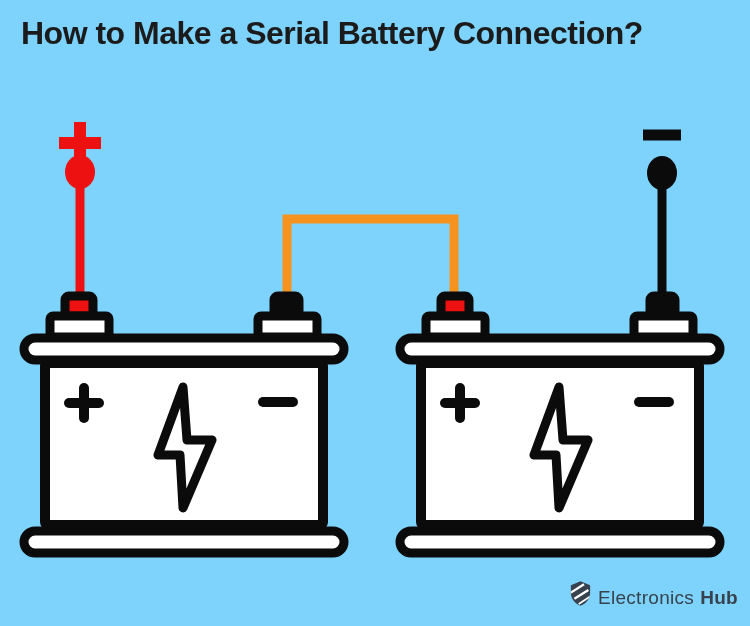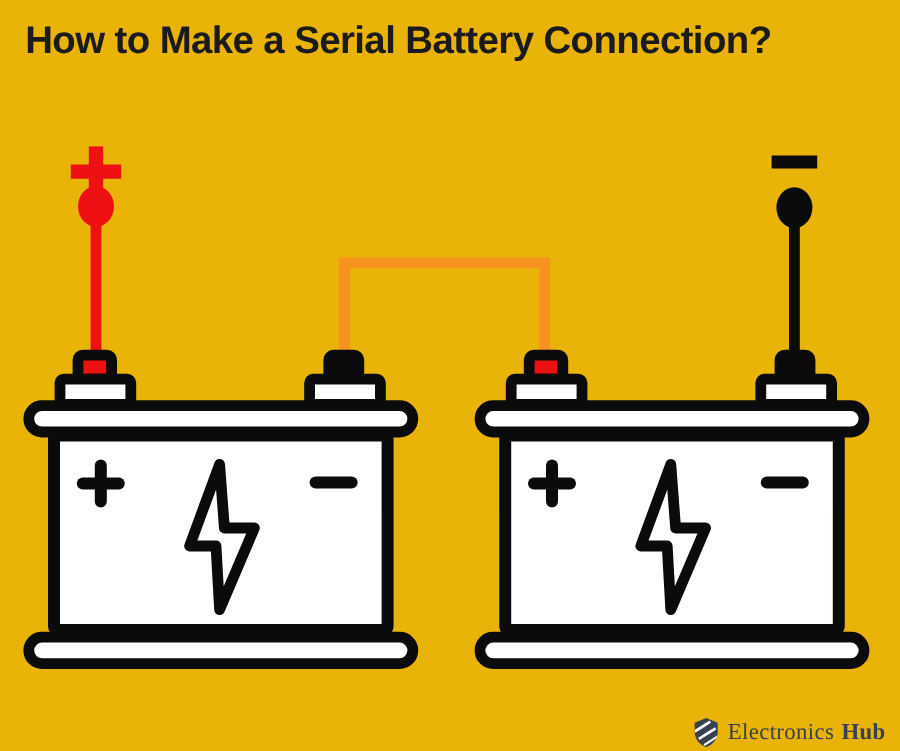--- a/index.html
+++ b/index.html
@@ -3,42 +3,42 @@
 <meta charset="utf-8">
 <style>
   :root{
     --red:#ee1111;
     --orange:#f6921e;
     --line:#0b0b0b;
     --brand:#37424e;
   }
   html,body{margin:0;padding:0;background:#ffffff;}
   .stage{
-    position:relative;width:750px;height:626px;background:#eab308;overflow:hidden;
+    position:relative;width:750px;height:626px;background:#7dd3fc;overflow:hidden;
     font-family:"Liberation Sans", sans-serif;
   }
   .title{
     position:absolute;left:21px;top:15px;margin:0;
     font-size:32px;font-weight:700;letter-spacing:-0.5px;line-height:1.15;
     color:#1b1b1b;white-space:nowrap;
   }
   svg.diagram{position:absolute;left:0;top:0;}
   
   .white{fill:#ffffff;}
   .cap-pos{fill:var(--red);}
   .cap-neg{fill:var(--line);}
   .s-red{stroke:var(--red);}
   .f-red{fill:var(--red);}
   .s-ink{stroke:var(--line);}
   .f-ink{fill:var(--line);}
   .s-orange{stroke:var(--orange);}
   .logo{
-    position:absolute;right:12px;bottom:2px;
-    display:flex;align-items:center;
-    color:var(--brand);font-size:19px;letter-spacing:0.3px;line-height:1;font-family:Liberation Serif, serif;
+    position:absolute;right:12px;bottom:19px;
+    display:flex;align-items:flex-end;
+    color:var(--brand);font-size:19px;letter-spacing:0.3px;line-height:1;
   }
   .logo .shield{width:21px;height:27px;margin-right:7px;flex:0 0 auto;}
   .logo .bold{font-weight:700;margin-left:6px;}
   .f-brand{fill:var(--brand);}
 </style>
 </head>
 <body>
 
 <div class="stage">
 

